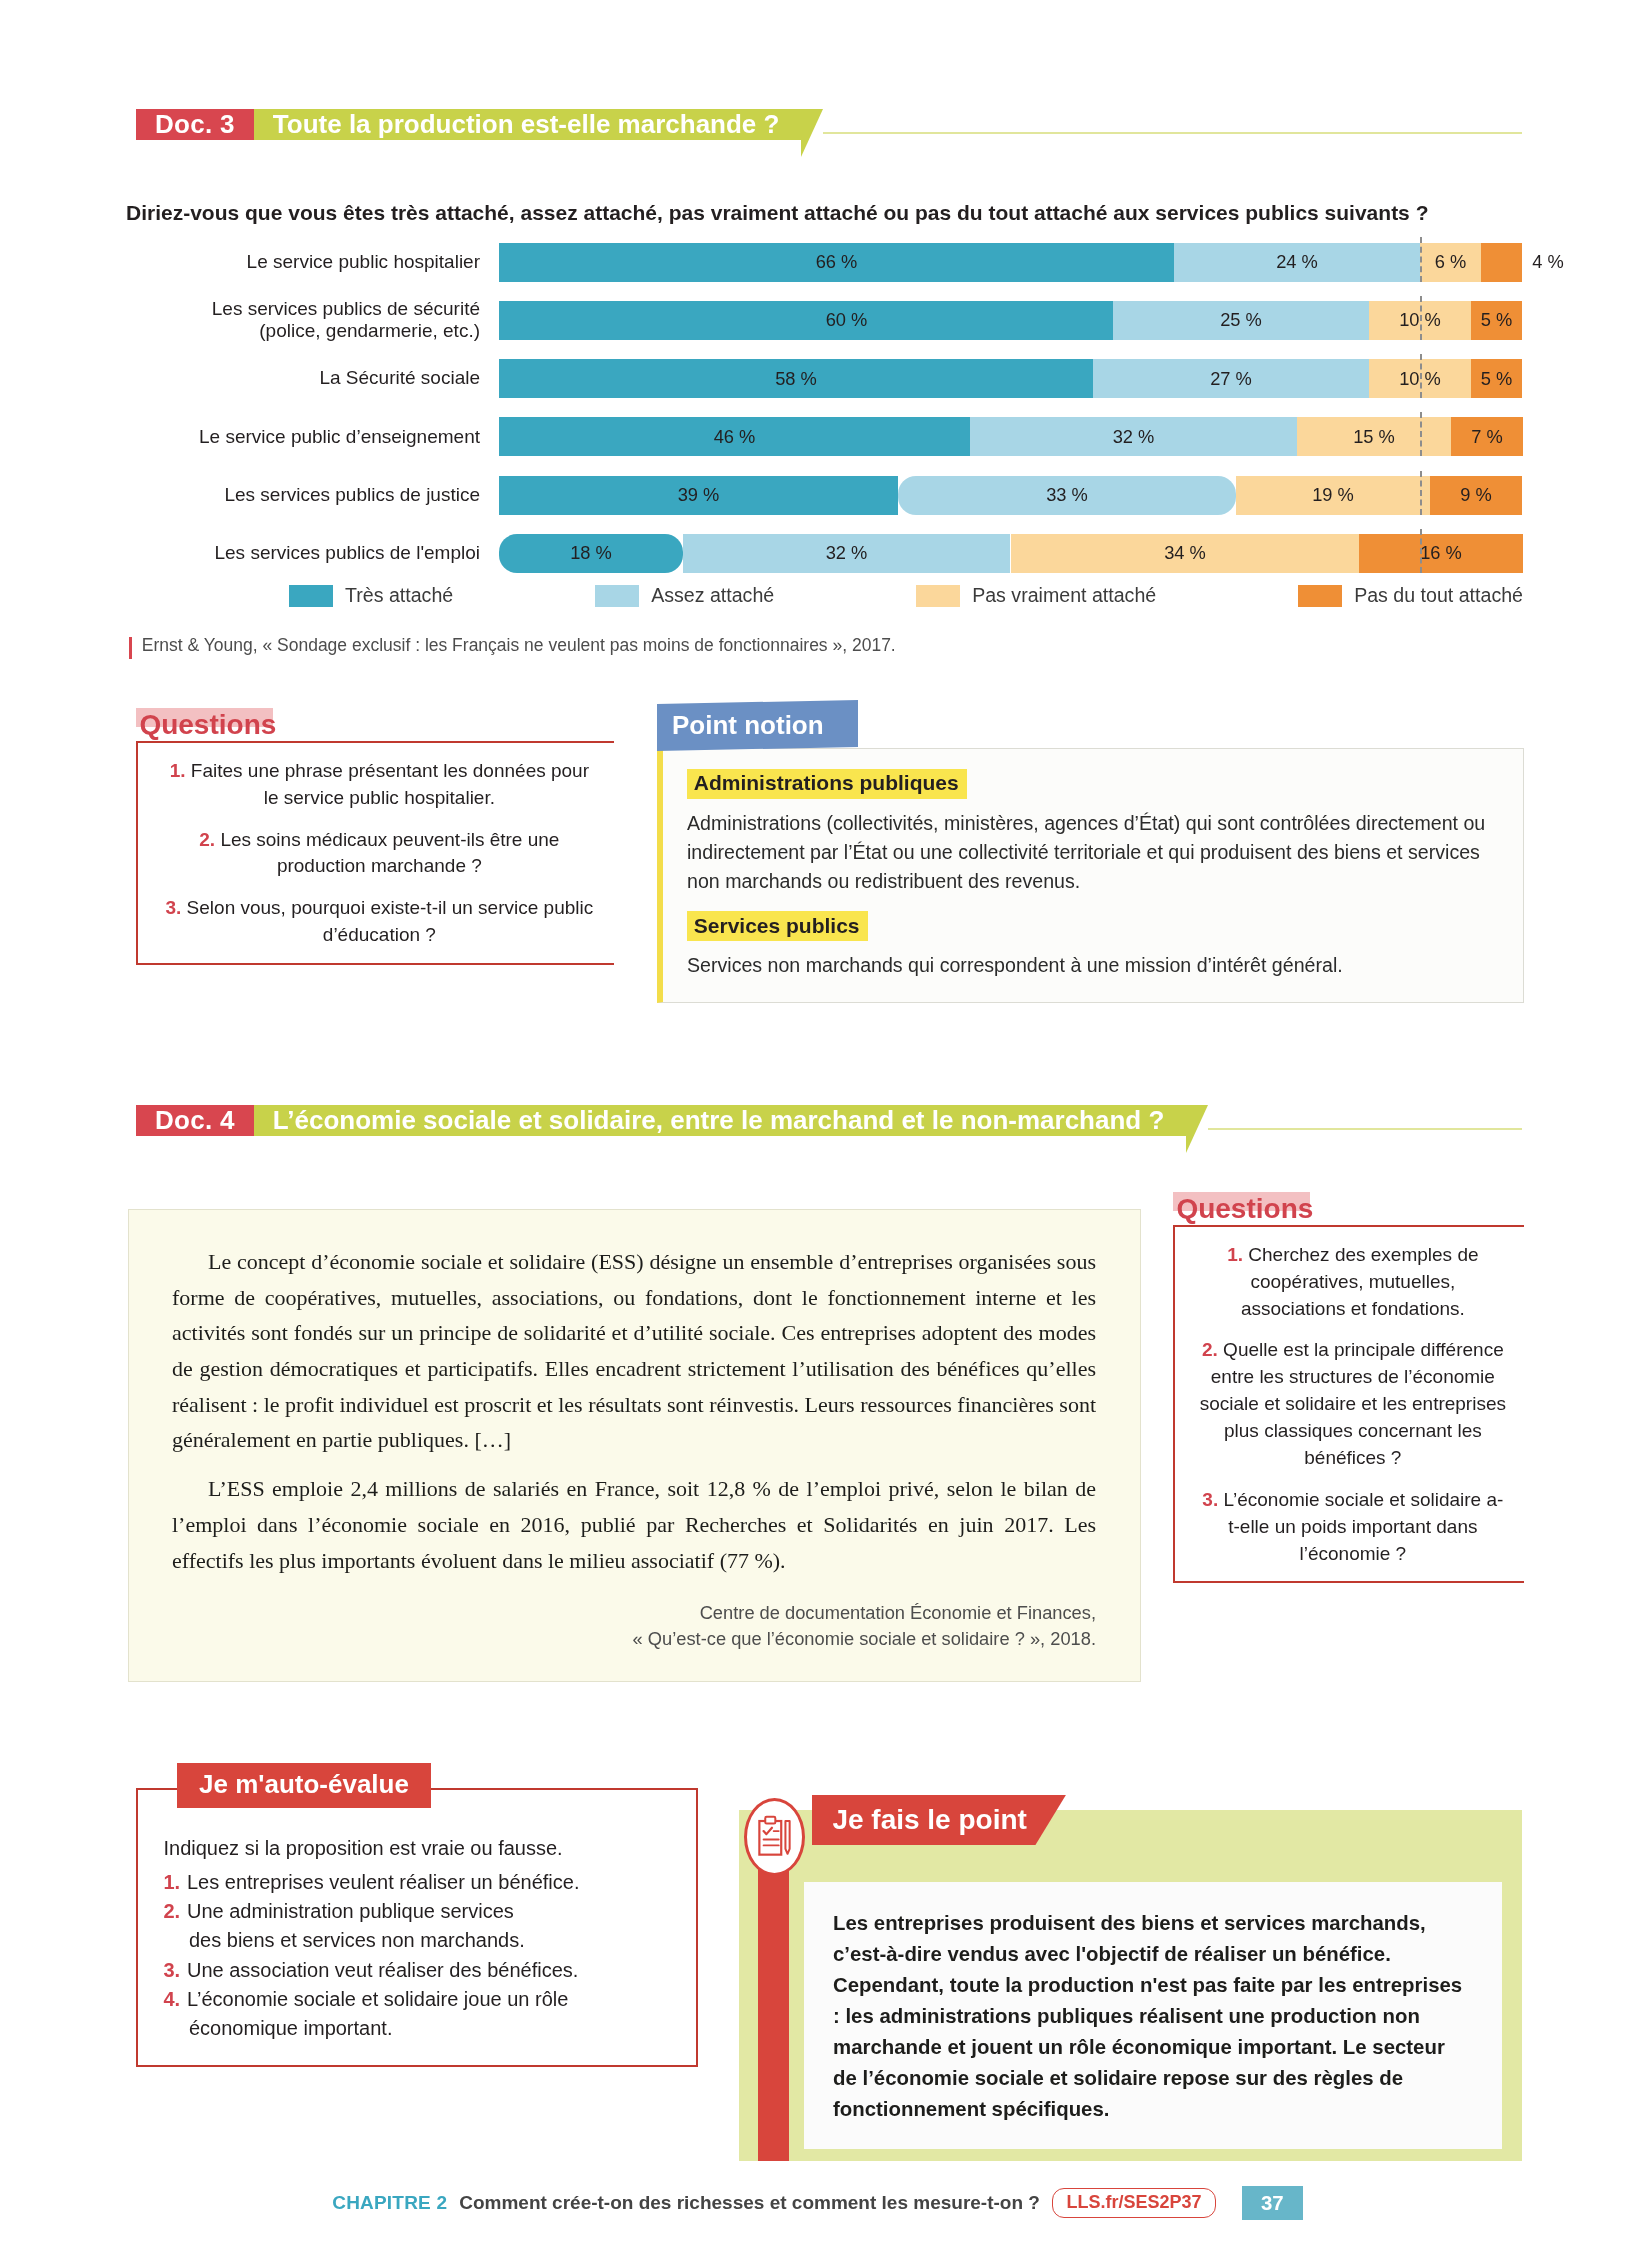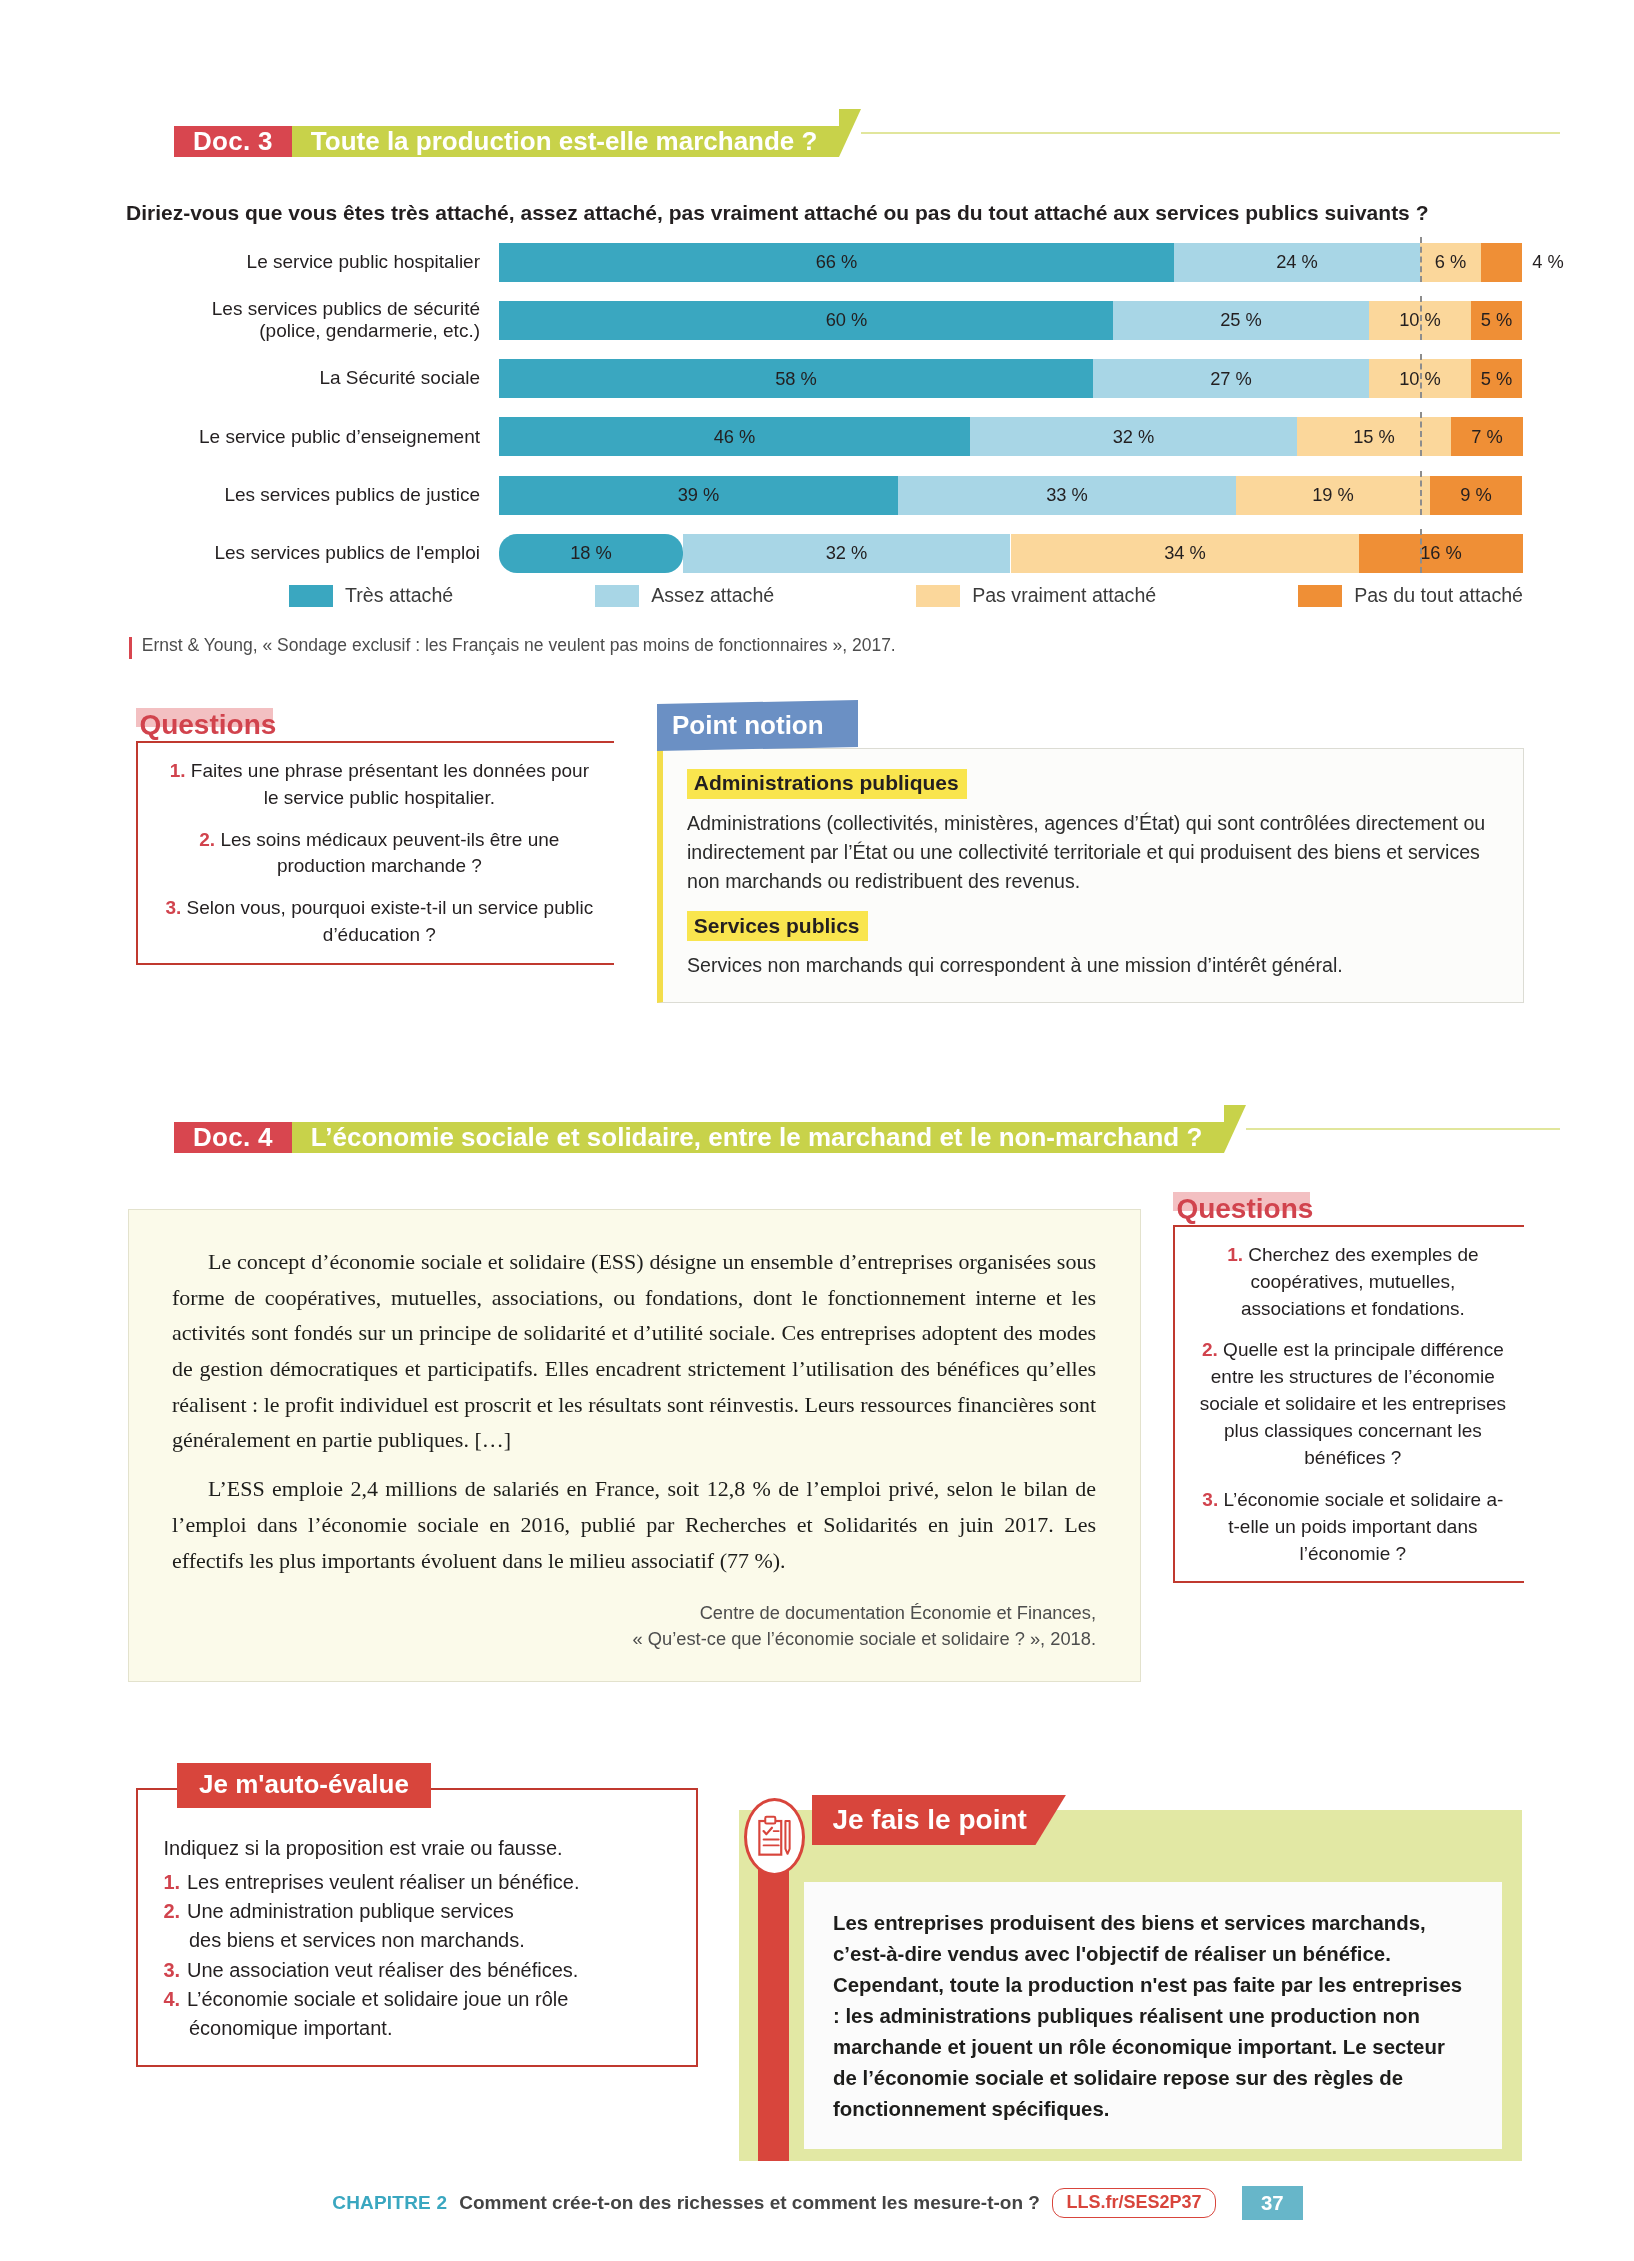--- a/index.html
+++ b/index.html
@@ -8,21 +8,21 @@
     width:1635px; height:2261px;
     background:#ffffff;
     font-family:"Liberation Sans", sans-serif;
     color:#231f20;
     position:relative;
     overflow:hidden;
   }
   .page { position:relative; width:1635px; height:2261px; padding:0; }
 
   
-  .doc-banner { position:absolute; display:flex; align-items:flex-end; height:48px;margin-left:38px; }
+  .doc-banner { position:absolute; display:flex; align-items:flex-start; height:48px; }
   .doc-tag {
     background:#d8464f; color:#fff;
     font-size:26px; font-weight:bold; letter-spacing:0.3px;
     display:flex; align-items:center; justify-content:center;
     padding:0 19px; font-stretch:condensed;
   }
   .doc-title {
     background:#c8d24a; color:#fff;
     font-size:26px; font-weight:bold;
     display:flex; align-items:center;
@@ -259,21 +259,21 @@
           <div class="seg s4" style="left: 952px; width: 72px;">7 %</div>
           <div class="dashline" style="left: 921px;"></div>
         </div>
       </div>
       <div class="chart-row">
         <div class="cat-label">
           <div>Les services publics de justice</div>
         </div>
         <div class="bars">
           <div class="seg s1" style="left: 0px; width: 399px;">39 %</div>
-          <div class="seg s2" style="left: 399px; width: 338px;">33 %</div>
+          <div class="seg s2" style="left: 399px; width: 338px; border-radius: 18px;">33 %</div>
           <div class="seg s3" style="left: 737px; width: 194px;">19 %</div>
           <div class="seg s4" style="left: 931px; width: 92px;">9 %</div>
           <div class="dashline" style="left: 921px;"></div>
         </div>
       </div>
       <div class="chart-row">
         <div class="cat-label">
           <div>Les services publics de l'emploi</div>
         </div>
         <div class="bars">

